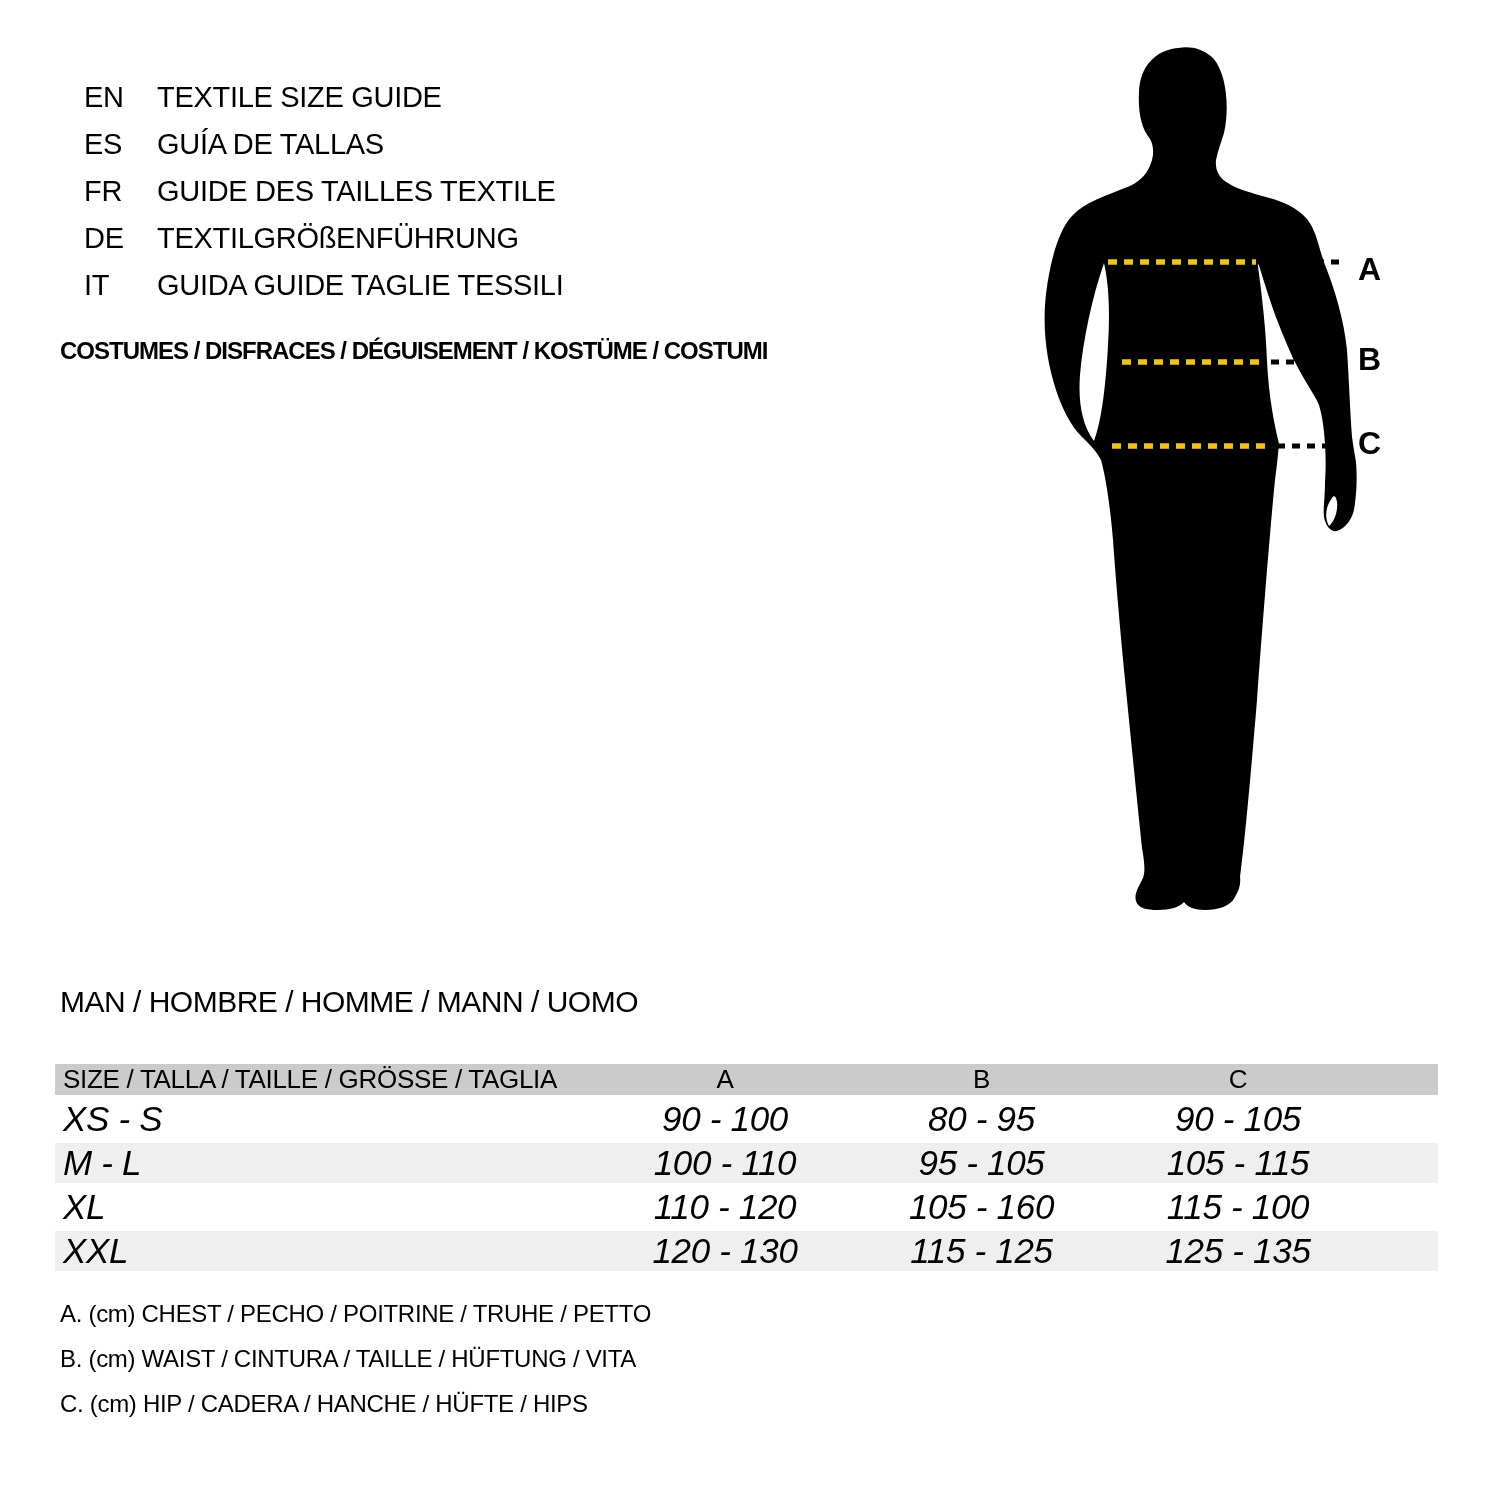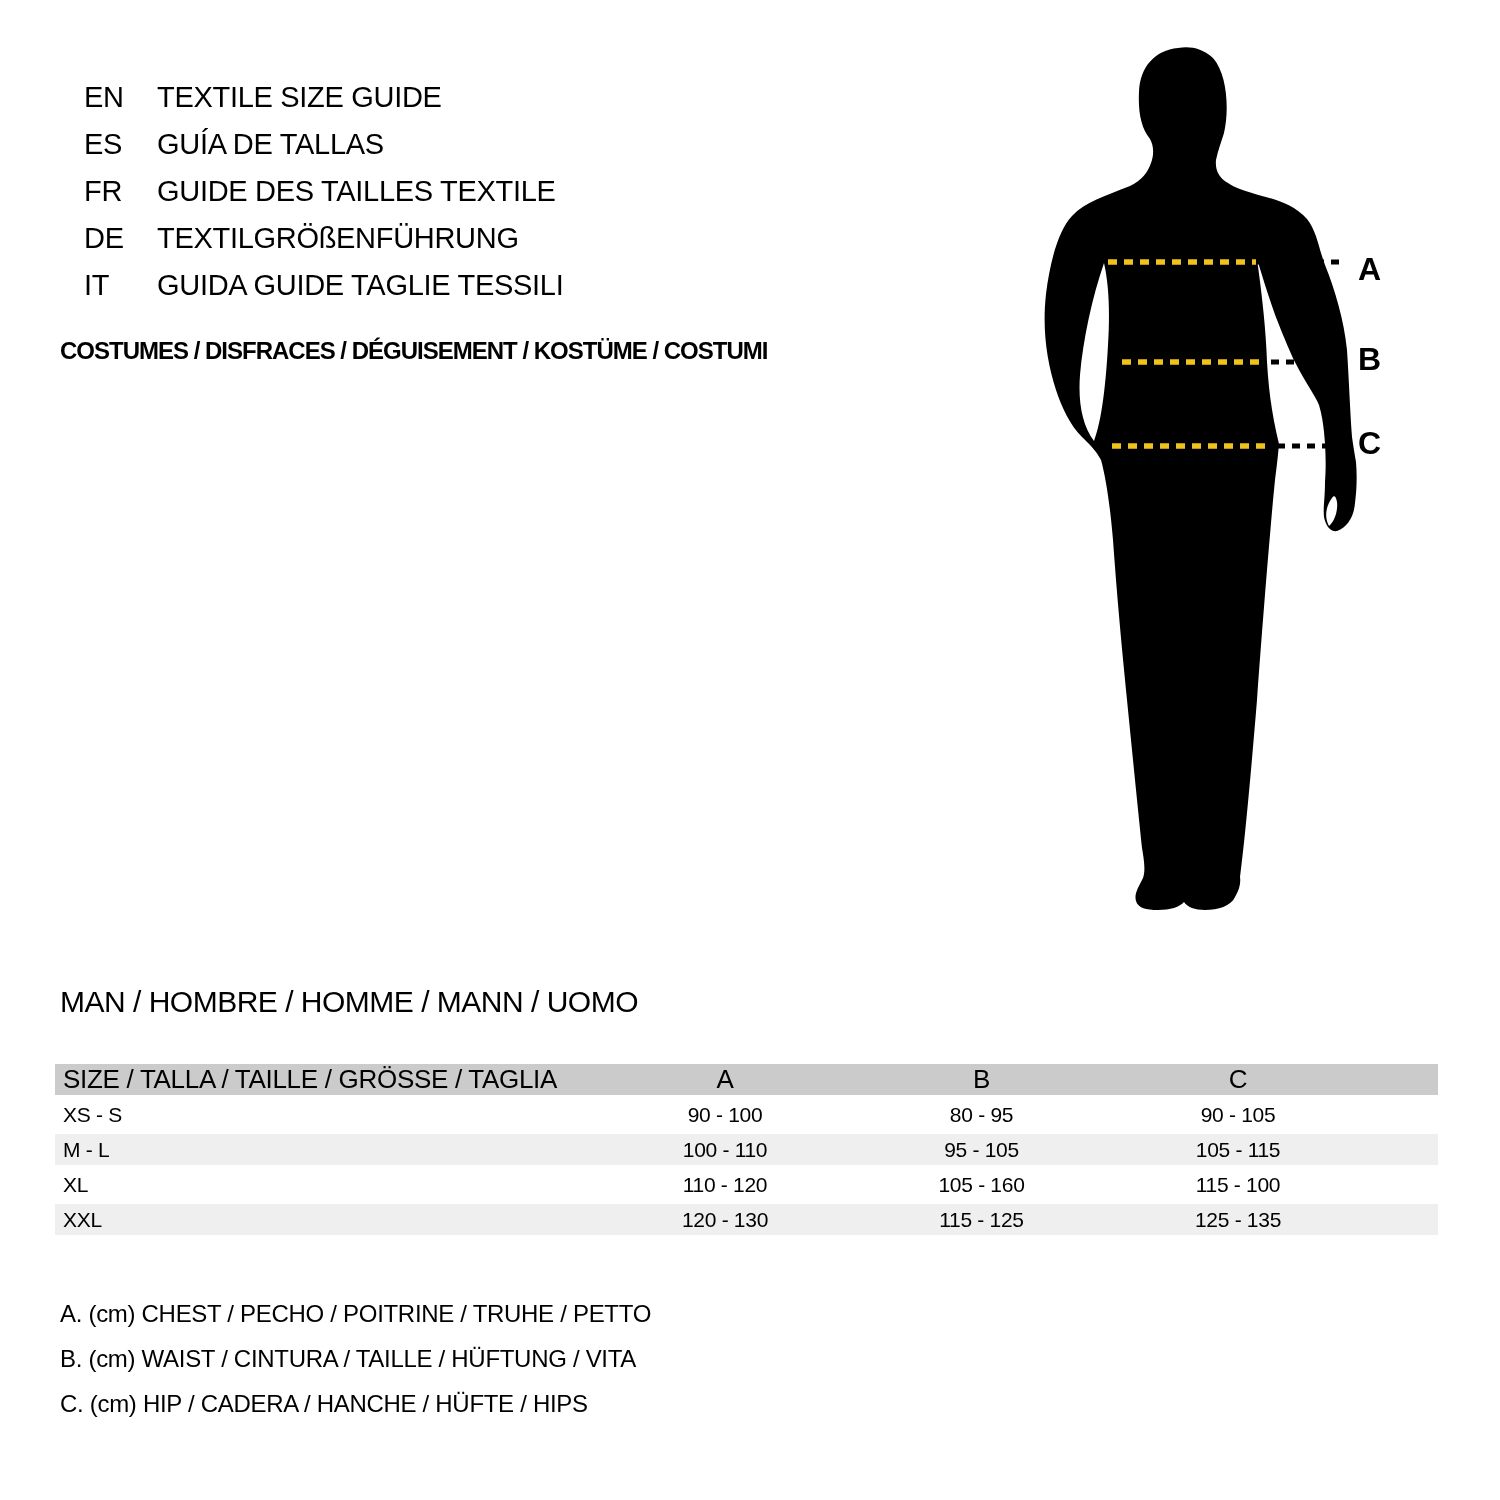--- a/index.html
+++ b/index.html
@@ -32,21 +32,21 @@
   
   .section-title{position:absolute;left:60px;top:985px;font-size:30px;letter-spacing:-0.5px;white-space:nowrap;}
 
   
   .size-table{position:absolute;left:55px;top:1032px;width:1383px;border-collapse:separate;border-spacing:0 4px;table-layout:fixed;margin-top:28px;}
   .size-table col.c-size{width:542px;}
   .size-table col.c-a{width:256px;}
   .size-table col.c-b{width:257px;}
   .size-table col.c-c{width:328px;}
   .size-table th{height:30px;font-weight:normal;font-size:26px;background:var(--header-bg);letter-spacing:-0.3px;}
-  .size-table td{height:31px;font-size:21px;letter-spacing:-0.3px;}
+  .size-table td{height:31px;font-size:35px;letter-spacing:-0.3px;font-style:italic;}
   .size-table th:first-child,.size-table td:first-child{text-align:left;padding-left:8px;}
   .size-table th:not(:first-child),.size-table td:not(:first-child){text-align:center;}
   .size-table th:last-child,.size-table td:last-child{padding-right:72px;}
   .size-table tbody tr:nth-child(even) td{background:var(--stripe-bg);}
 
   
   .legend{position:absolute;left:60px;top:1291px;font-size:24px;line-height:45px;letter-spacing:-0.3px;}
   .legend div{white-space:nowrap;}
 </style>
 </head>

